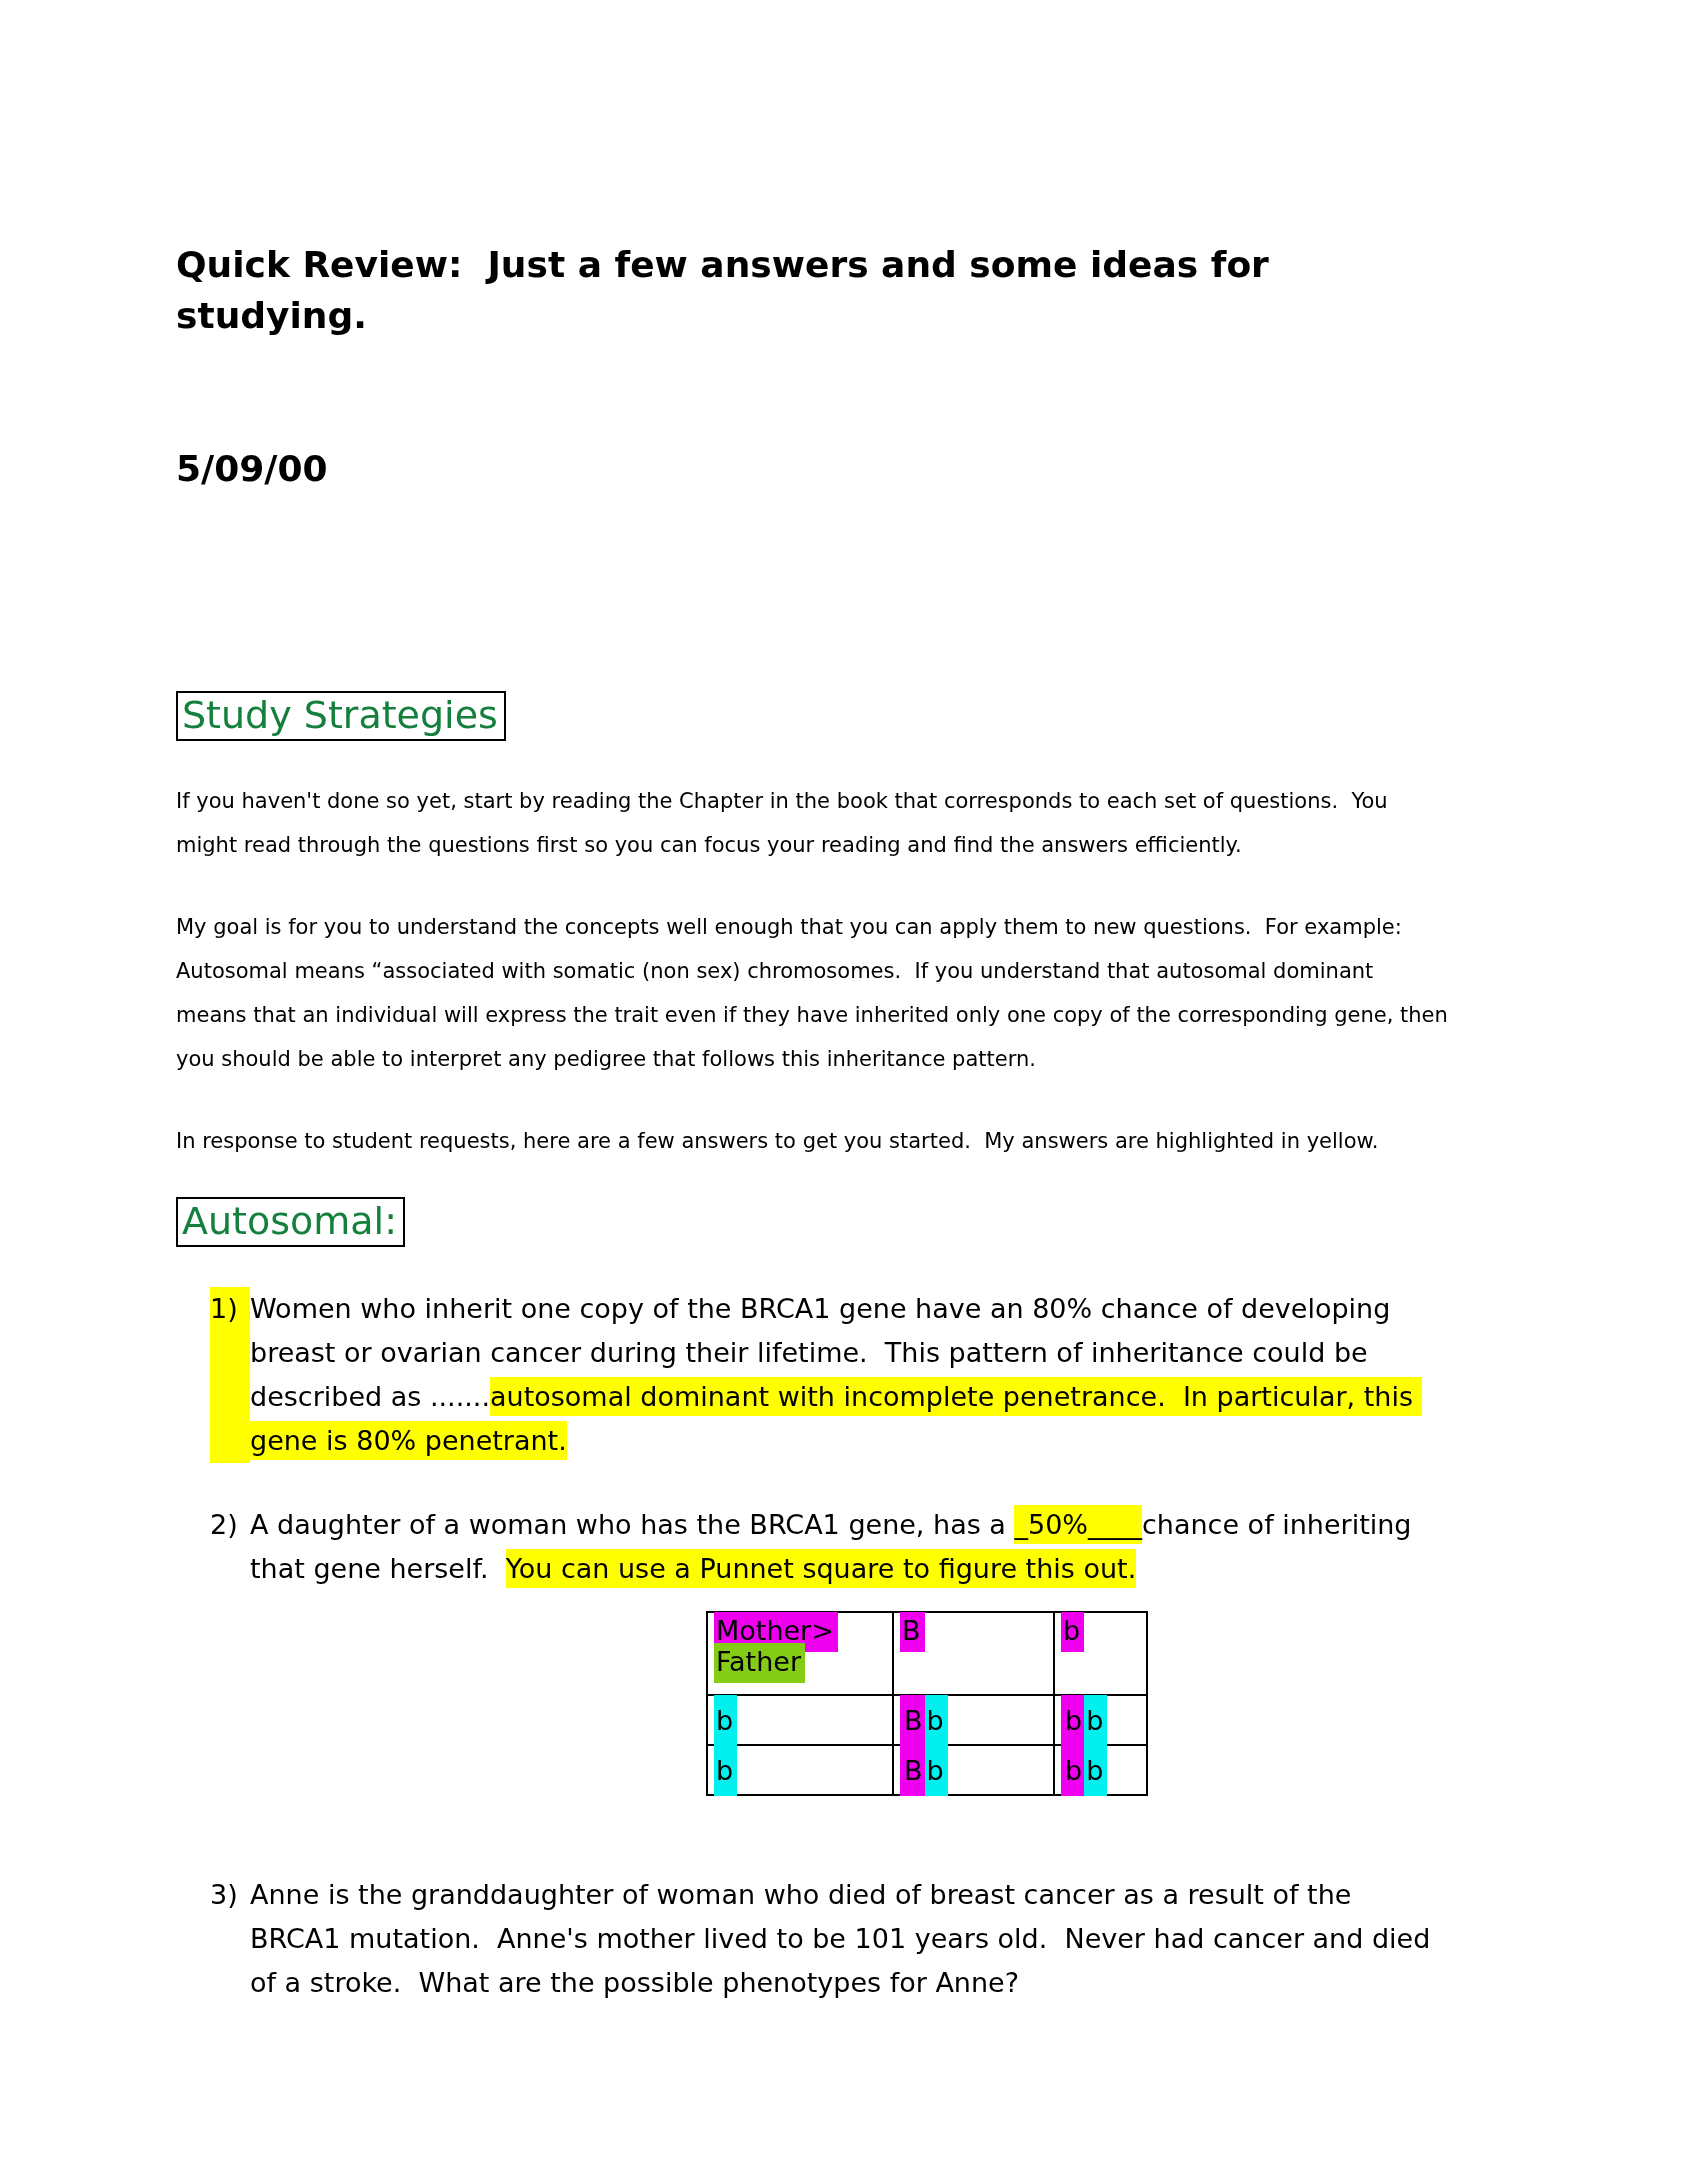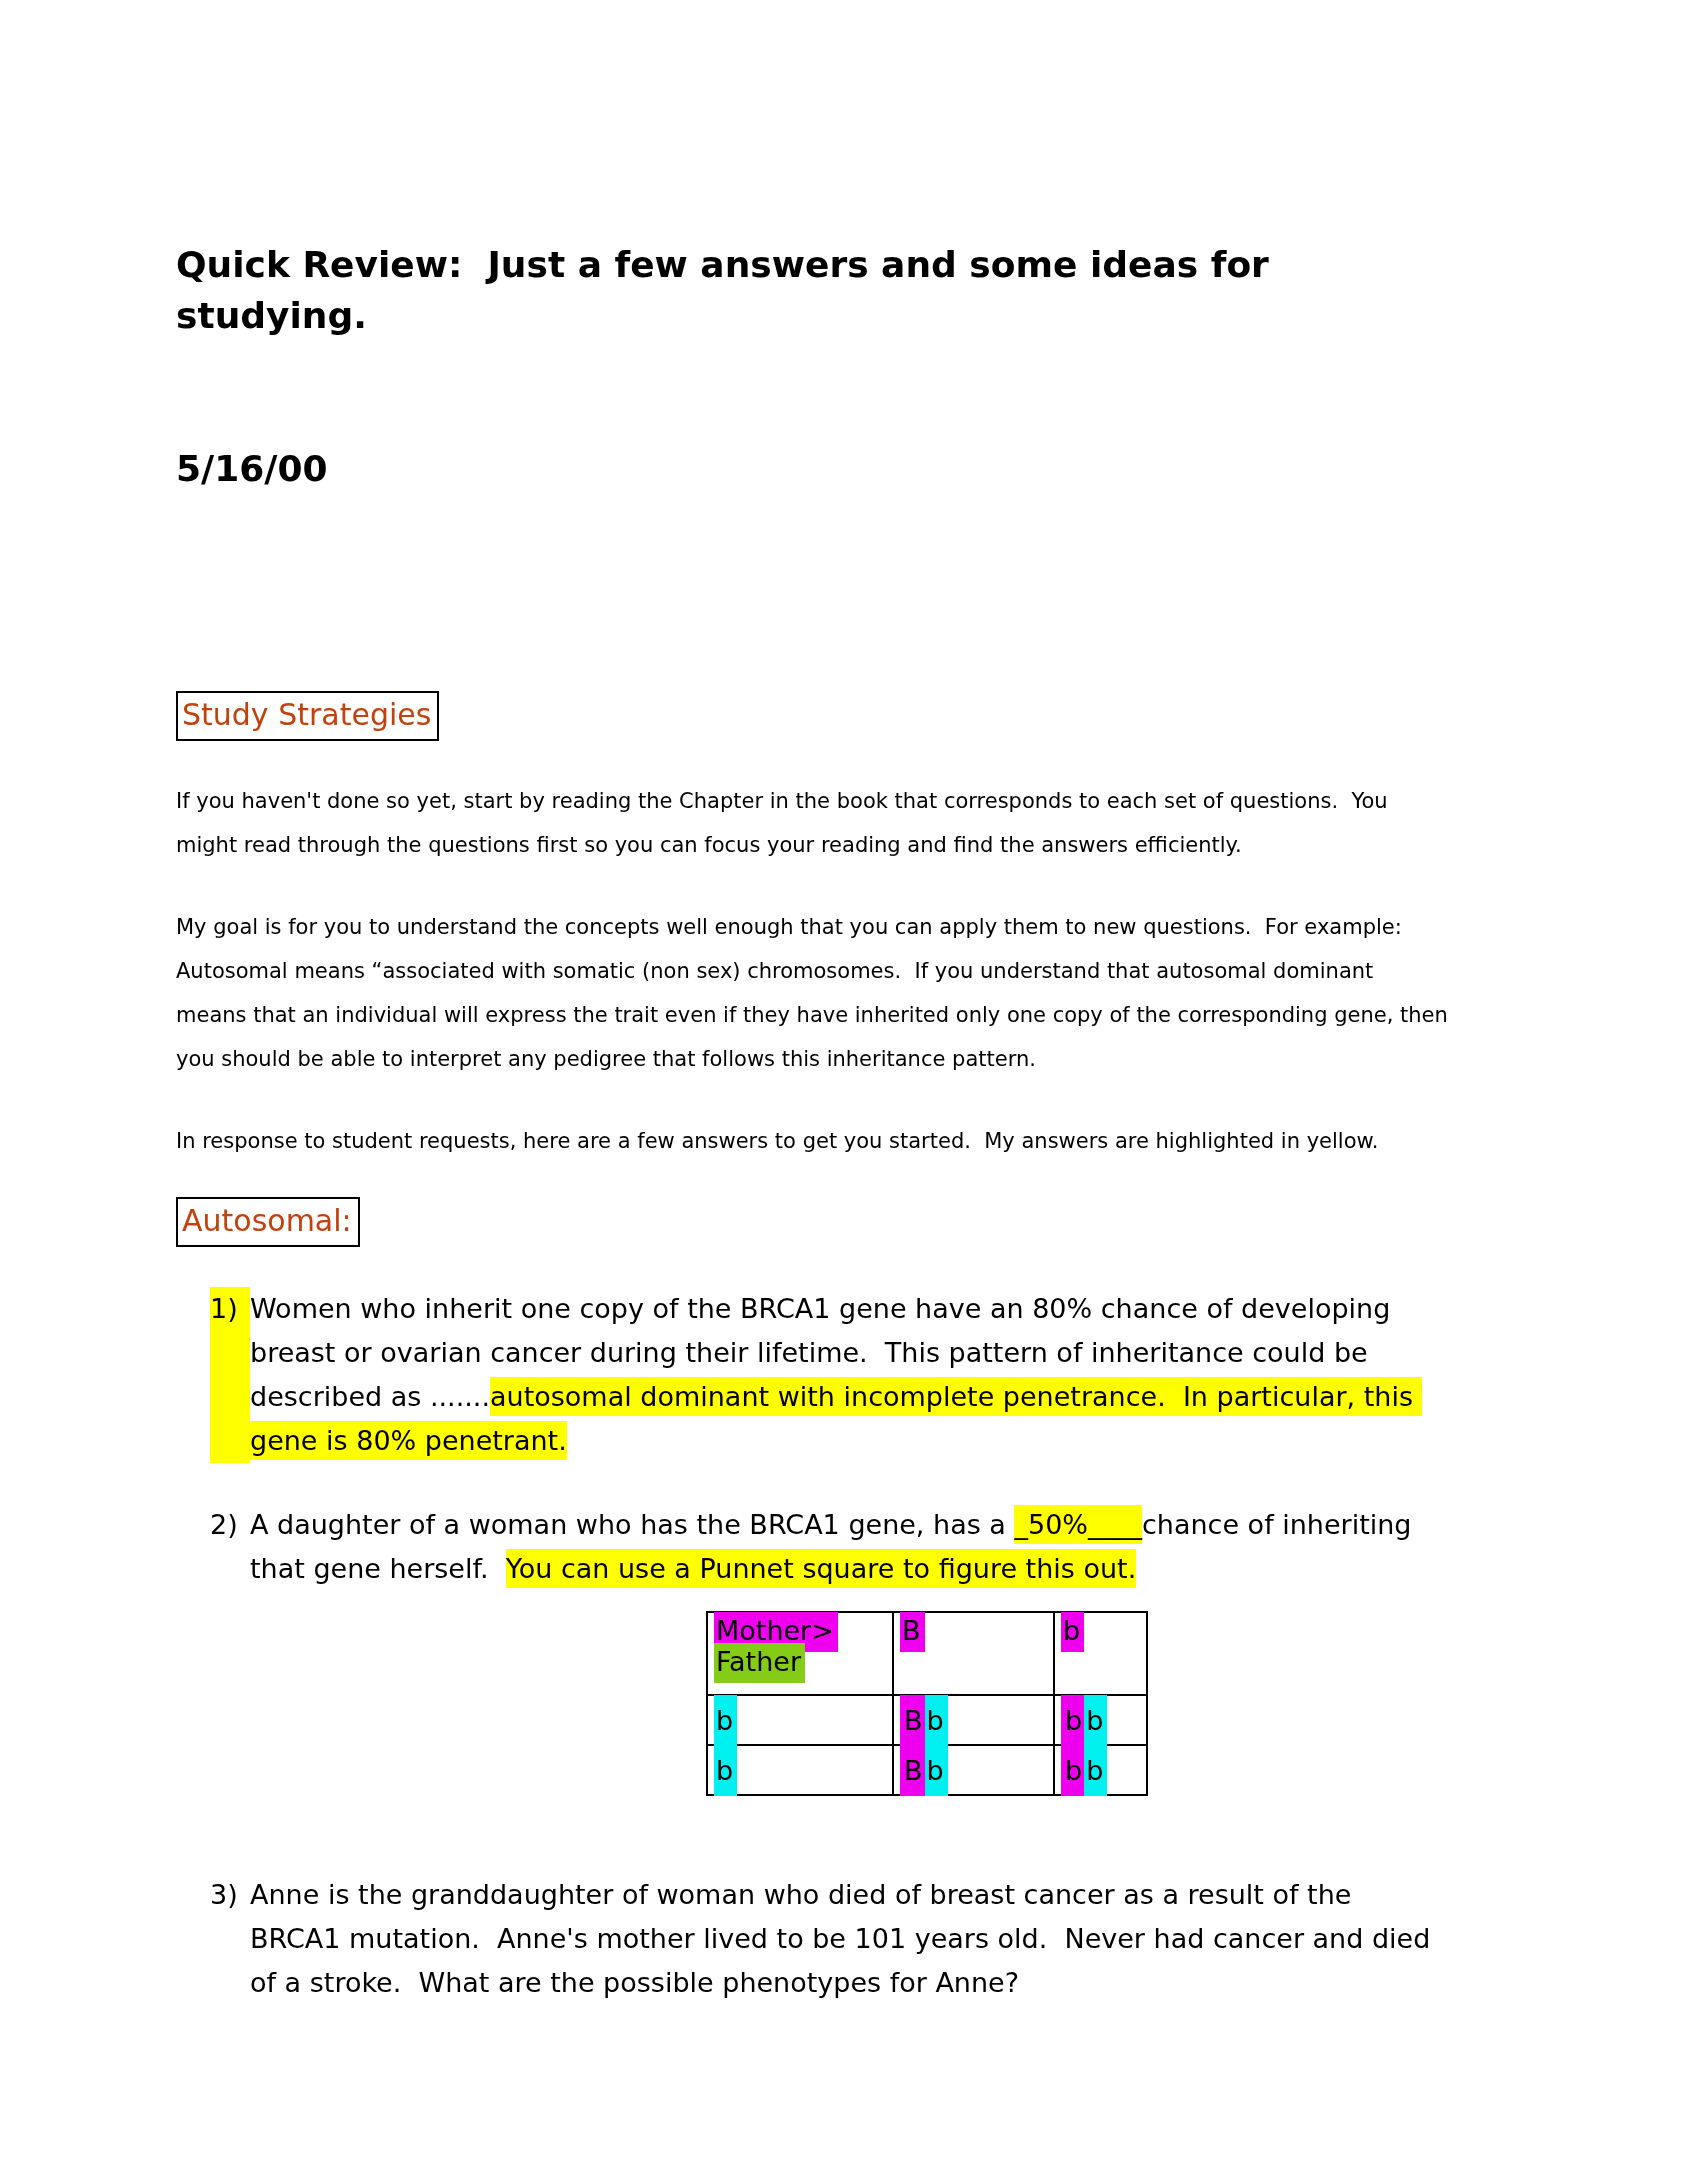--- a/index.html
+++ b/index.html
@@ -22,22 +22,22 @@
     font-size:36px;
     line-height:51px;
     font-weight:bold;
     white-space:pre-wrap;
     margin:0 0 8px 0;
   }
   .title .tline{display:block;}
   .boxed-heading{
     display:inline-block;
     border:2px solid #000000;
-    color:#c2410c;
-    font-size:30px;
+    color:#15803d;
+    font-size:38px;
     line-height:34px;
     padding:5px 6px 7px 4px;
     margin:0;
     white-space:pre-wrap;
   }
   .sect-gap-1{margin-top:95px;}
   .para{
     font-size:21px;
     line-height:44px;
     white-space:pre-wrap;
@@ -91,21 +91,21 @@
   .cy-allele{background:#00efef;padding:10px 4px 10px 2px;}
 </style>
 </head>
 <body>
 
 <div class="page">
   <div class="doc">
 
     <h1 class="title">
       <span class="tline">Quick Review:  Just a few answers and some ideas for studying.</span>
-      <span class="tline">5/16/00</span>
+      <span class="tline">5/09/00</span>
     </h1>
 
     <div class="sect-gap-1">
       <span class="boxed-heading">Study Strategies</span>
     </div>
 
     <p class="para">If you haven't done so yet, start by reading the Chapter in the book that corresponds to each set of questions.  You might read through the questions first so you can focus your reading and find the answers efficiently.</p>
 
     <p class="para">My goal is for you to understand the concepts well enough that you can apply them to new questions.  For example:  Autosomal means “associated with somatic (non sex) chromosomes.  If you understand that autosomal dominant means that an individual will express the trait even if they have inherited only one copy of the corresponding gene, then you should be able to interpret any pedigree that follows this inheritance pattern.</p>
 

